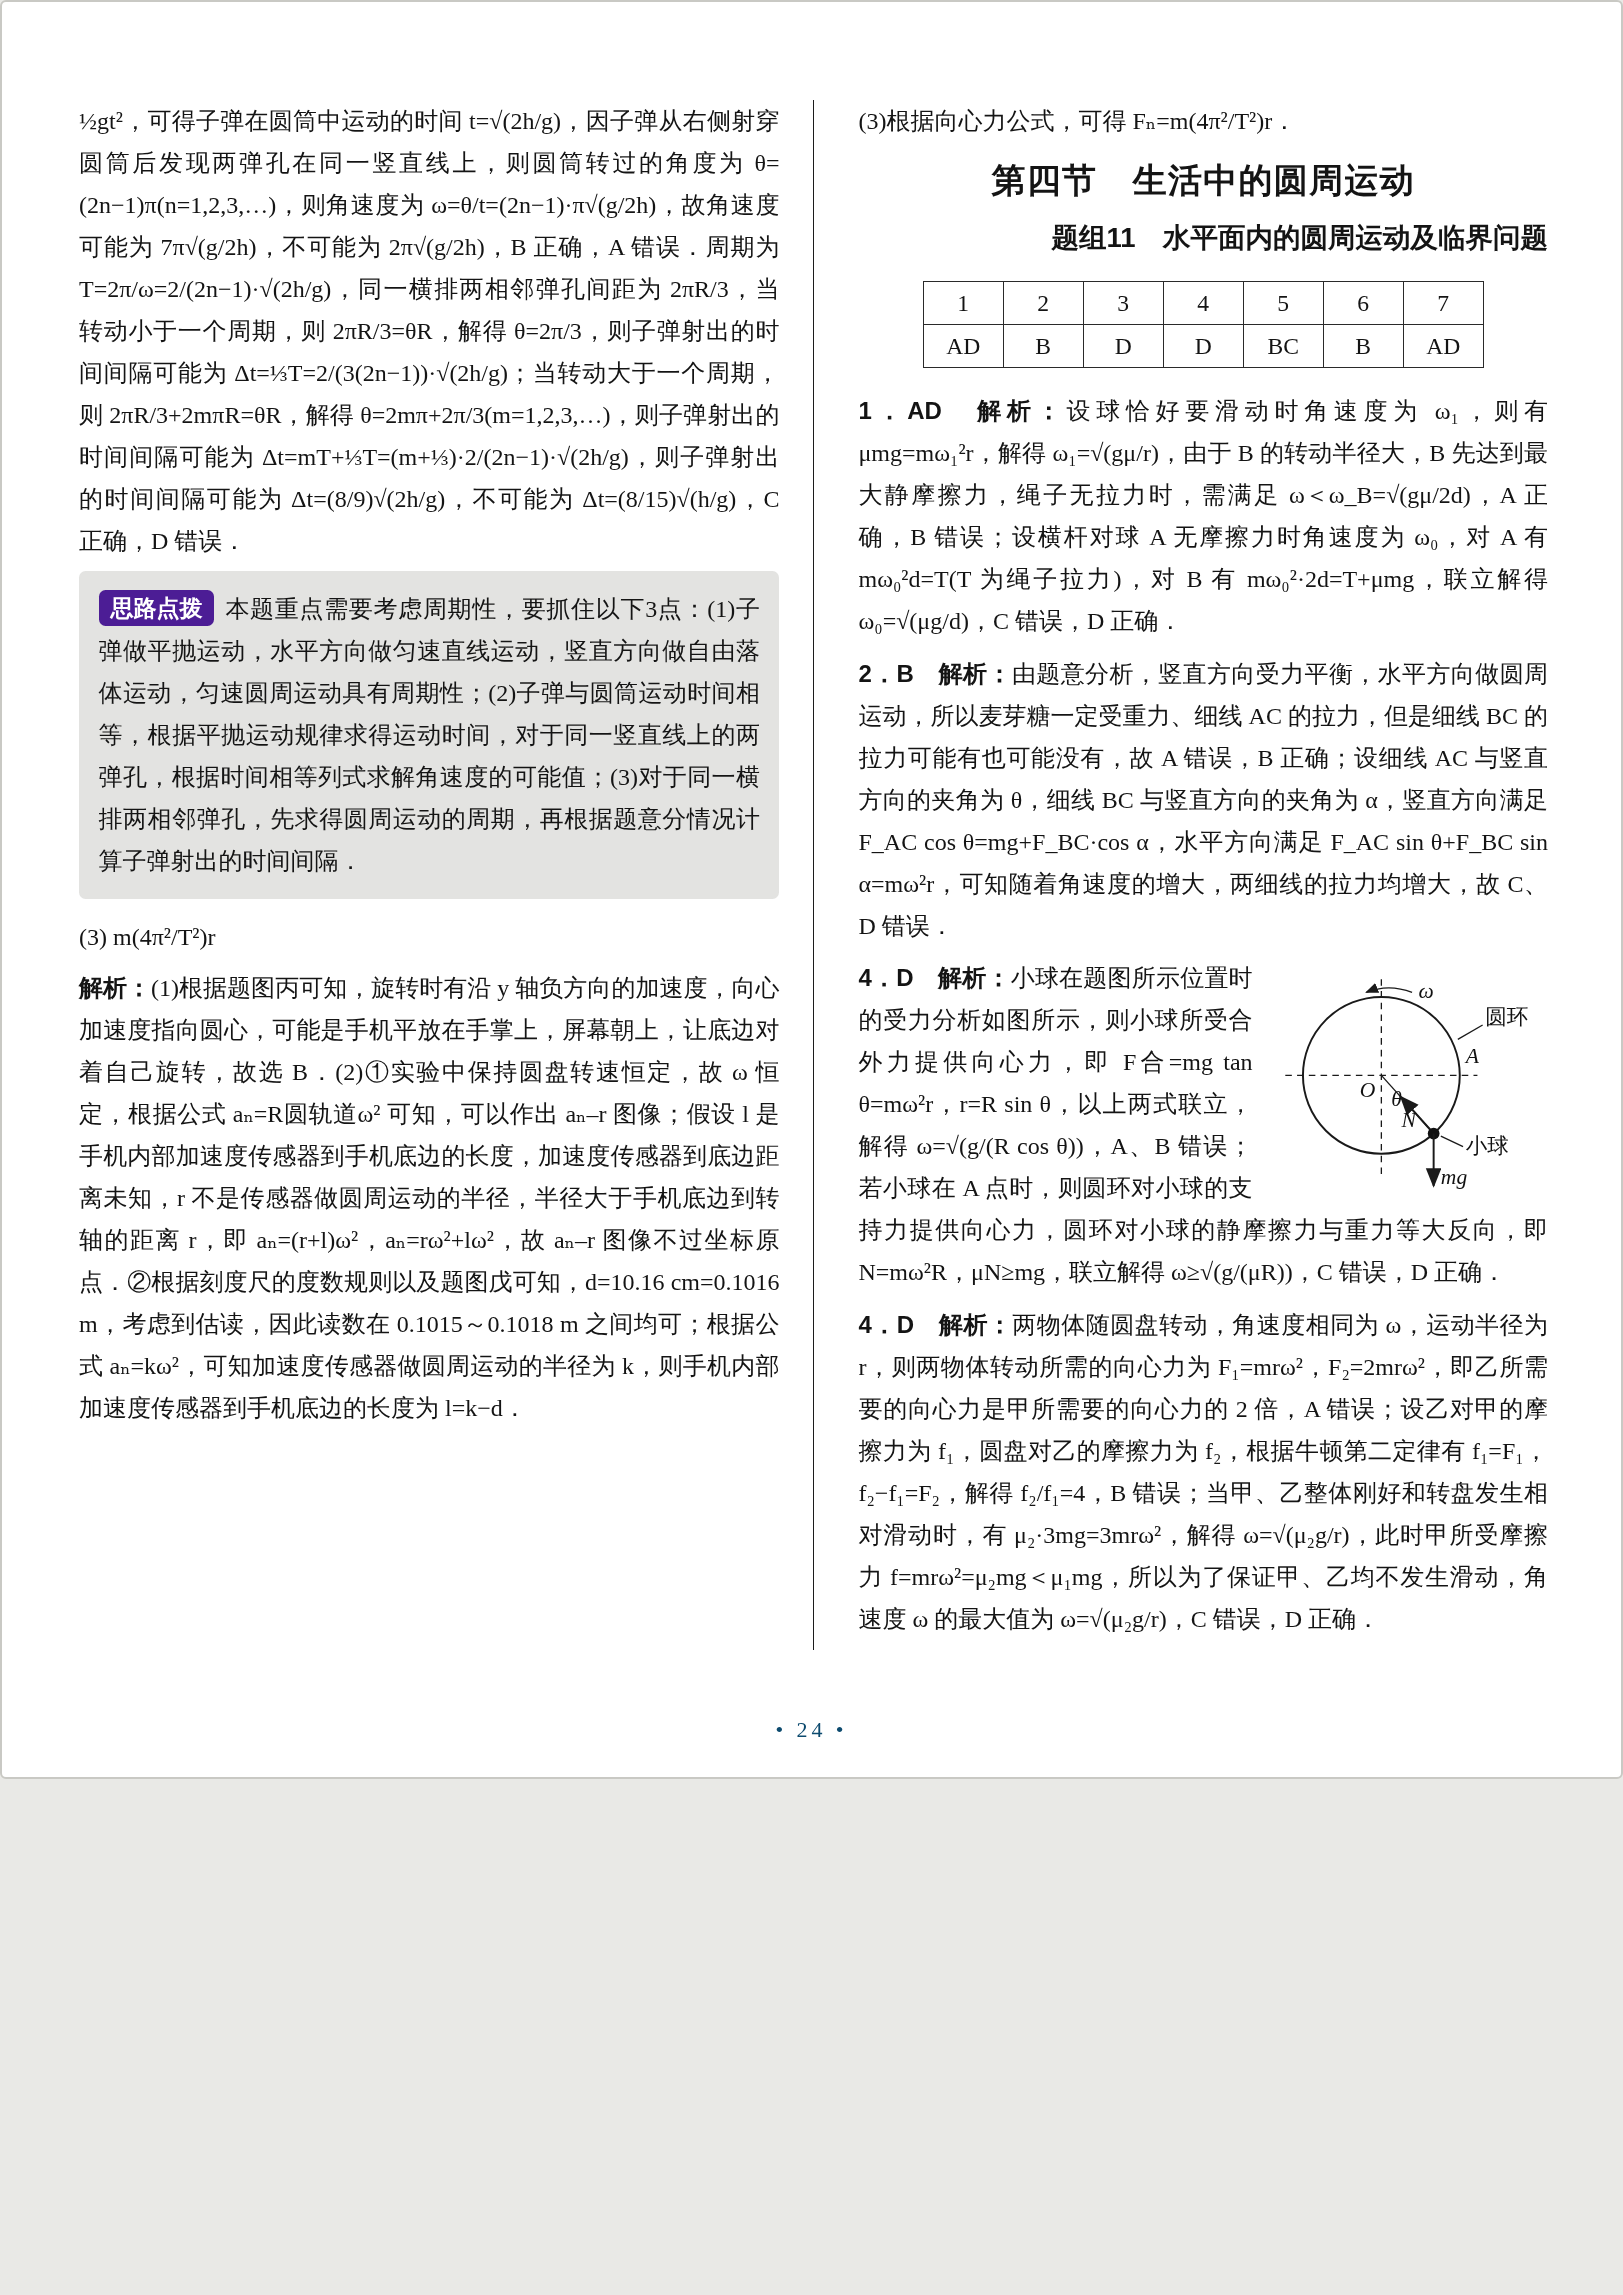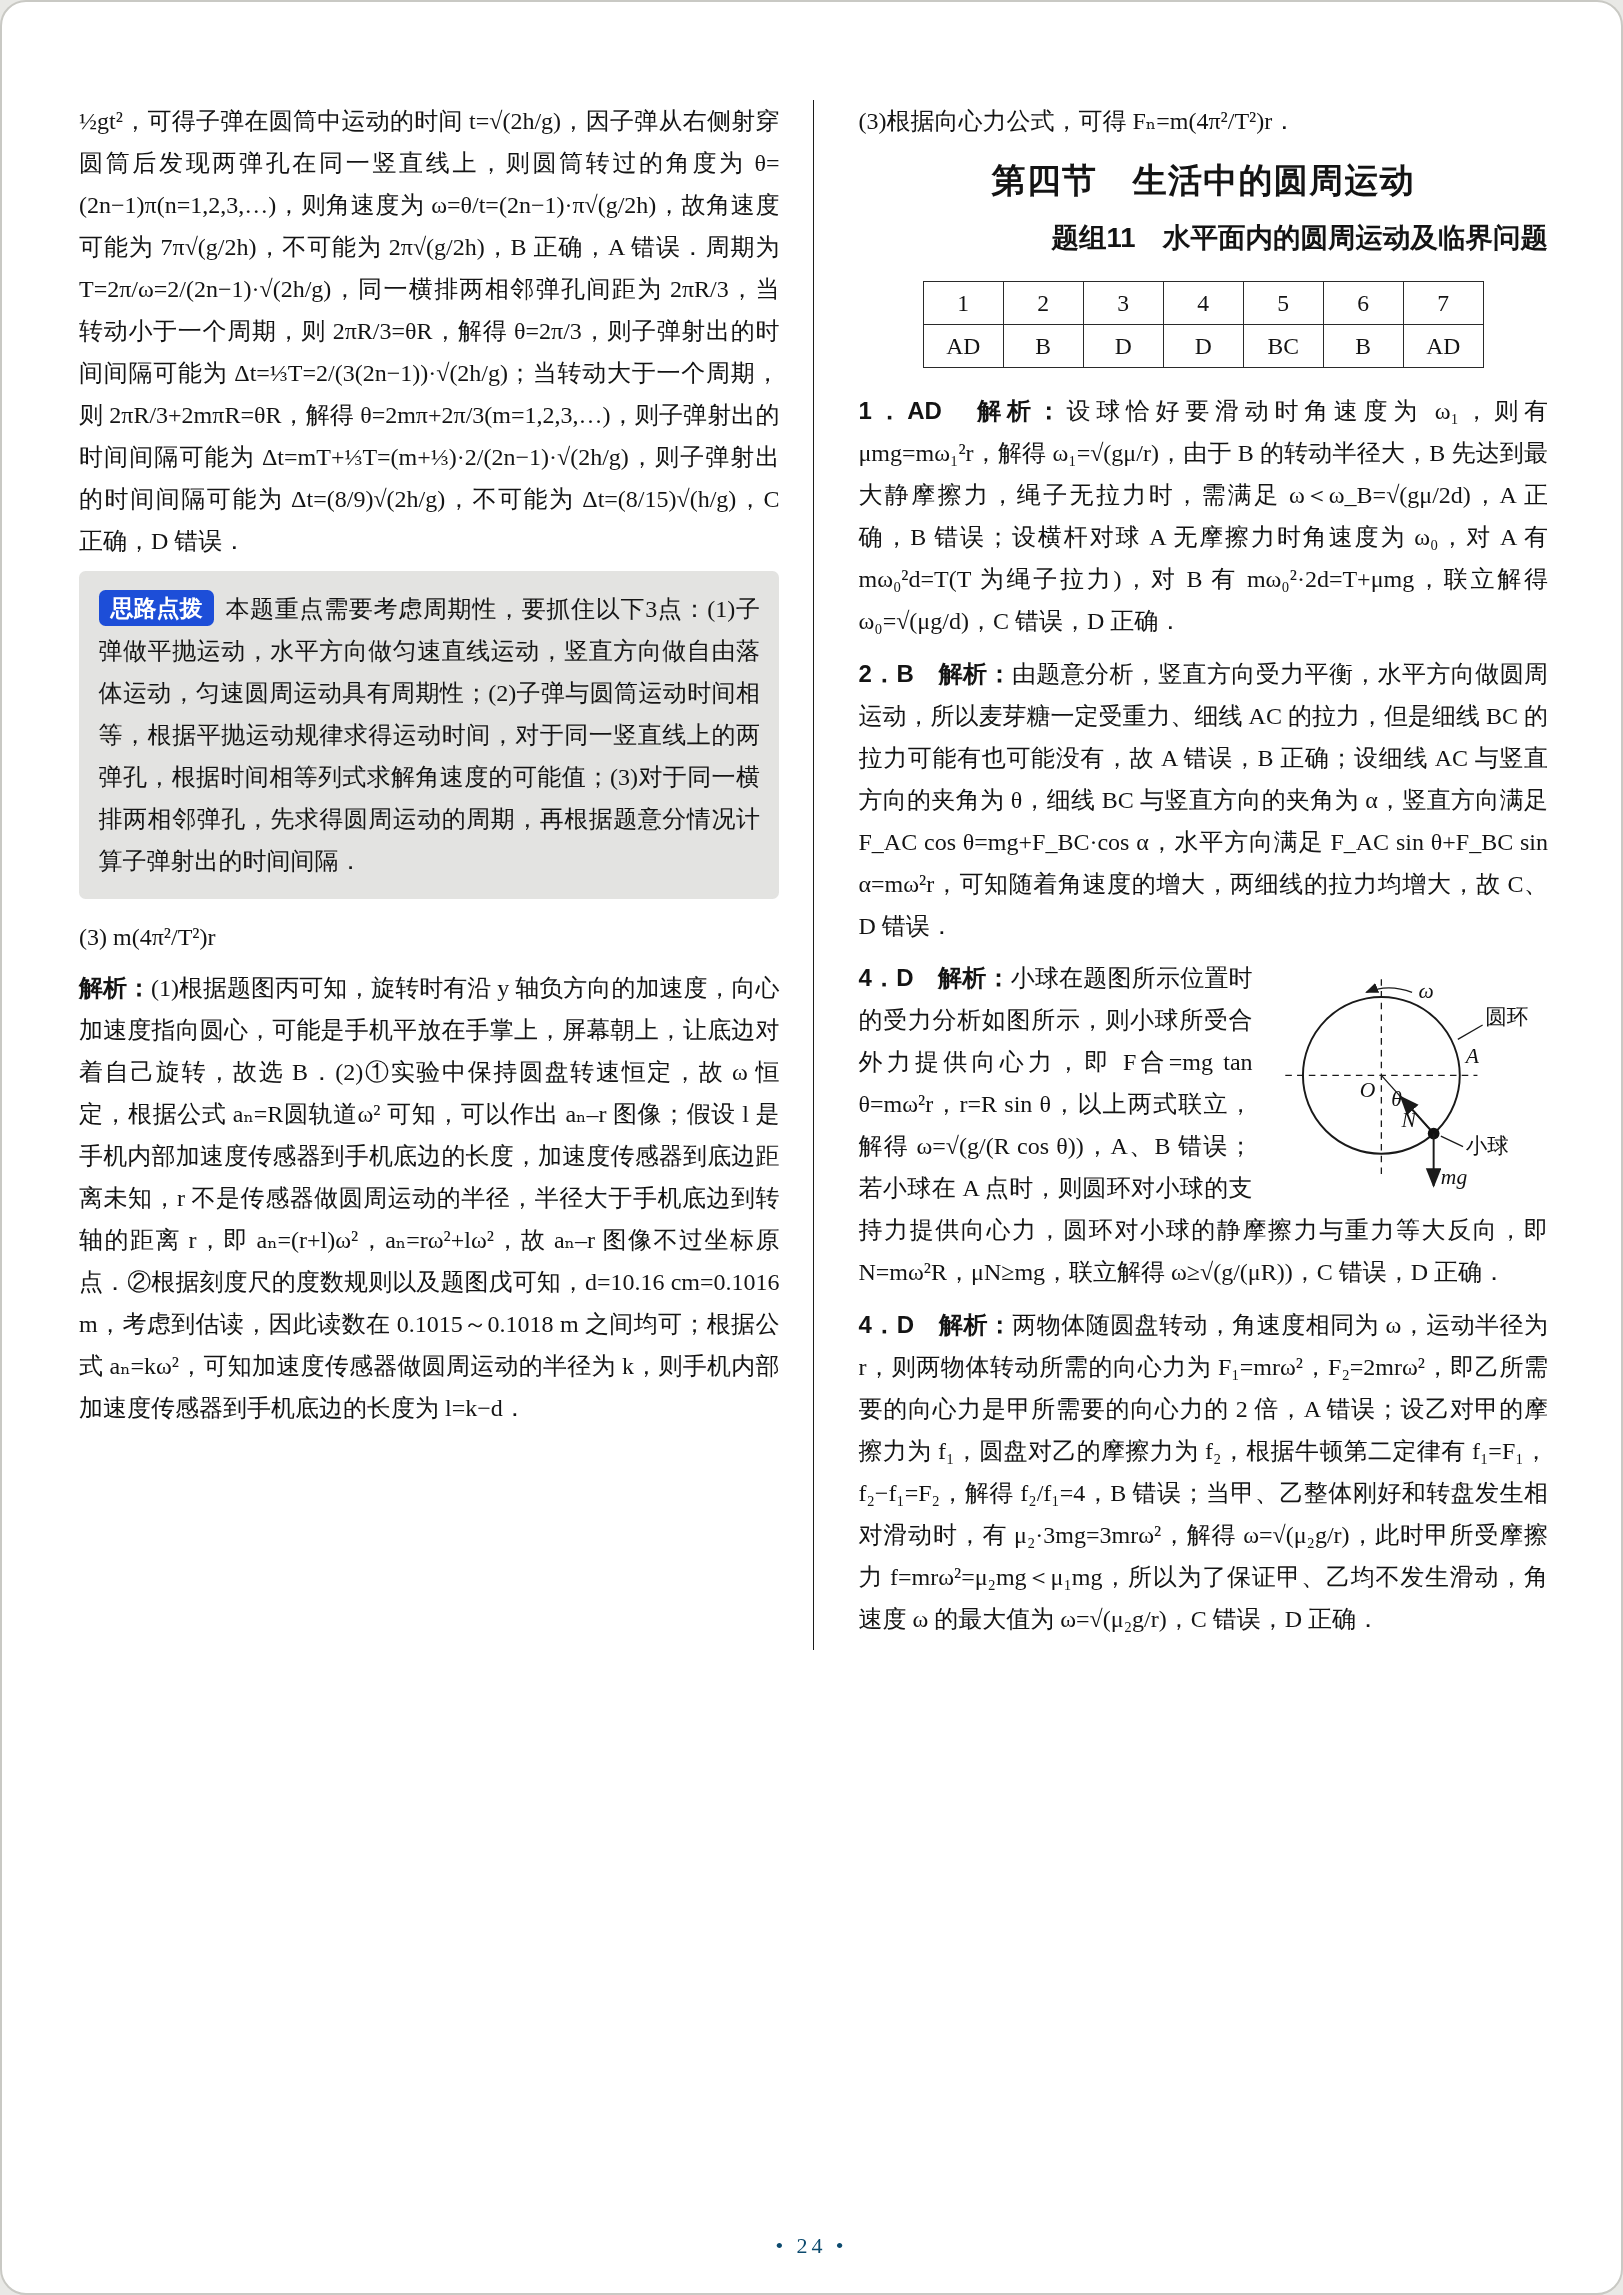--- a/index.html
+++ b/index.html
@@ -4,24 +4,24 @@
 <style>
   * { margin:0; padding:0; box-sizing:border-box; }
   html,body { width:1623px; height:2295px; }
   body {
     background:#e9e9e6;
     font-family:"Liberation Serif","DejaVu Serif",serif;
     color:#141414;
   }
   .page {
     position:relative;
-    width:1623px; height:2295px;
+    width:1623px; height:1779px;
     background:#ffffff;
     border:2px solid #c9c9c4;
-    border-radius:26px;
+    border-radius:6px;
     padding:98px 73px 72px 77px;
     overflow:hidden;
   }
   .columns { display:flex; align-items:stretch; }
   .col { width:736px; font-size:24px; line-height:42px; }
   .col.left  { padding-right:34px; }
   .col.right { padding-left:44px; border-left:1.3px solid #1c1c1c; }
   .para { text-align:justify; margin-bottom:9.2px; }
   .b { font-weight:bold; font-family:"Liberation Sans","DejaVu Sans",sans-serif; }
   .sol { display:flow-root; text-align:justify; margin-bottom:10.5px; }
@@ -29,21 +29,21 @@
   .tips-box {
     background:#e3e3e1;
     border-radius:6.5px;
     padding:17px 19.6px;
     margin:6.5px 0 17px 0;
     text-align:justify;
     line-height:42px;
   }
   .tips-label {
     display:inline-block;
-    background:#1d4ed8;
+    background:#4c1d95;
     color:#ffffff;
     font-weight:bold;
     font-family:"Liberation Sans","DejaVu Sans",sans-serif;
     font-size:23px;
     line-height:34px;
     padding:1.3px 11.8px;
     border-radius:6.5px;
     margin-right:10.5px;
     vertical-align:1.3px;
   }

